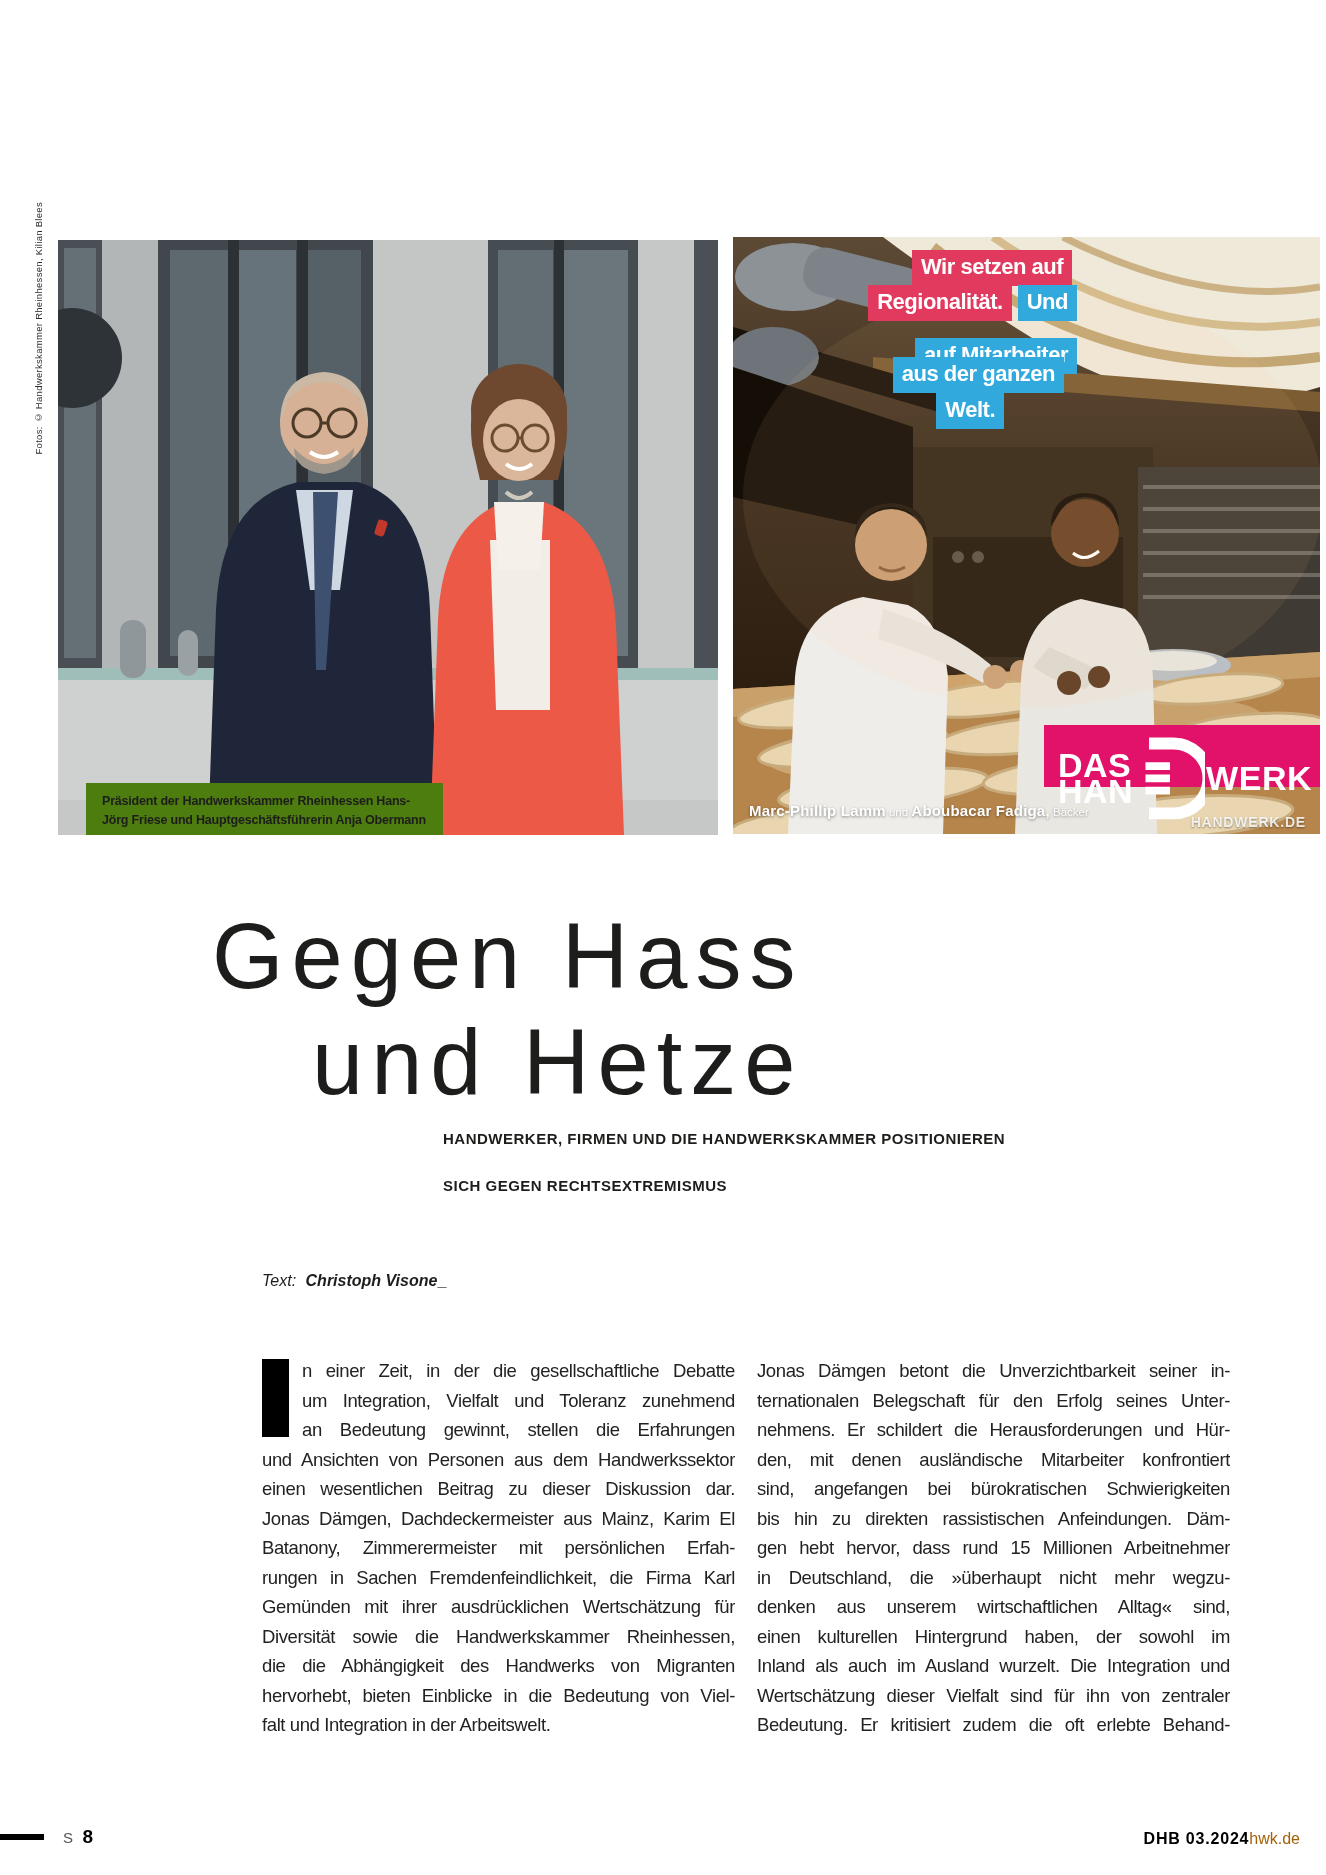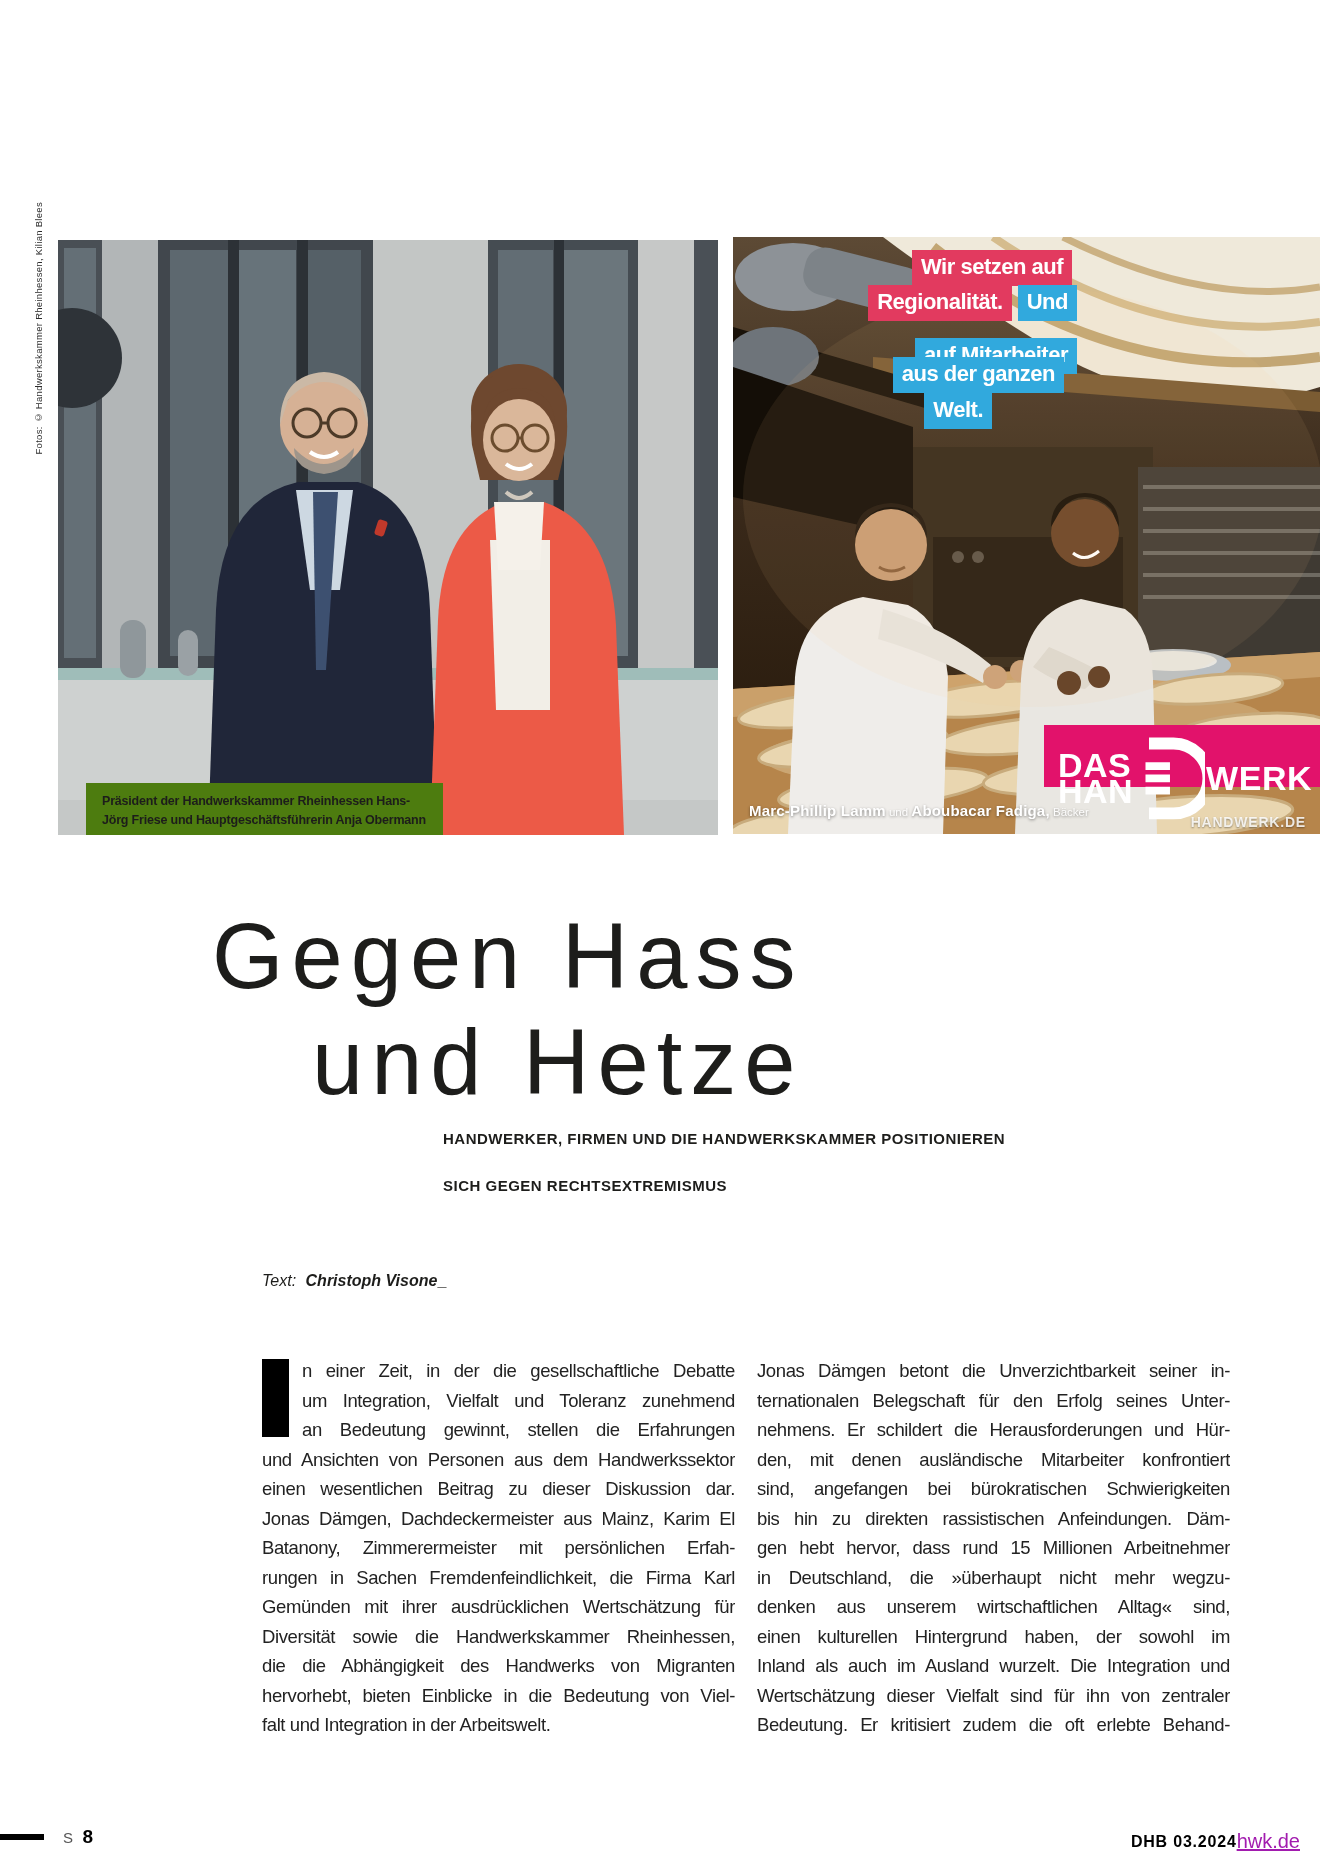--- a/index.html
+++ b/index.html
@@ -20,21 +20,21 @@
   .caption-box{position:absolute;left:86px;top:783px;width:357px;height:52px;background:#4d7c0f;
     padding:9px 14px 0 16px;box-sizing:border-box;z-index:5;}
   .caption-line{font-size:12.5px;font-weight:bold;letter-spacing:-0.2px;line-height:19px;color:#1d1d1b;white-space:nowrap;}
 
   
   .oline{position:absolute;white-space:nowrap;}
   .oline1{top:13px;right:248px;}
   .oline2{top:48px;right:243px;}
   .oline3{top:84px;right:243px;margin-top:17px;}
   .oline4{top:120px;right:256px;}
-  .oline5{top:156px;right:328px;padding-left:12px;}
+  .oline5{top:156px;right:316px;padding-left:12px;}
   .seg{display:inline-block;color:#fff;font-weight:bold;font-size:22px;letter-spacing:-0.5px;
     line-height:30px;padding:2px 9px 4px;}
   .seg + .seg{margin-left:6px;}
   .seg-pink{background:var(--pink,#e23a5f);}
   .seg-blue{background:var(--blue,#31a9dd);}
 
   
   .logo-box{position:absolute;right:0;top:488px;width:276px;height:62px;background:var(--logo-pink,#e2126b);
     box-sizing:border-box;padding:7px 8px 6px 14px;color:#fff;}
   .logo-title{display:flex;align-items:center;font-weight:bold;font-size:34px;letter-spacing:0.5px;line-height:26px;}
@@ -69,21 +69,21 @@
   .dropcap{float:left;width:27px;height:78px;margin:3px 13px 0 0;background:#000;color:#000;
     overflow:hidden;font-size:60px;font-weight:bold;}
 
   
   .footer-left{position:absolute;left:0;top:1826px;display:flex;align-items:center;}
   .footer-rule{width:44px;height:6px;background:#000;margin-right:19px;}
   .page-label{font-size:15px;color:#555;margin-right:9px;letter-spacing:0.5px;}
   .page-number{font-size:19px;font-weight:bold;color:#000;}
   .footer-right{position:absolute;right:26px;top:1830px;display:flex;align-items:center;}
   .footer-issue{font-size:16px;font-weight:bold;letter-spacing:0.8px;color:#000;}
-  .footer-site{font-size:20px;color:#a21caf;text-decoration:underline;}
+  .footer-site{font-size:16px;color:#a16207;}
 </style>
 </head>
 <body>
 
 <div class="page">
 
   <div class="photo-credit">Fotos: © Handwerkskammer Rheinhessen, Kilian Blees</div>
 
   <div class="photo photo-left">
     <svg viewBox="0 0 660 595" preserveAspectRatio="none">

